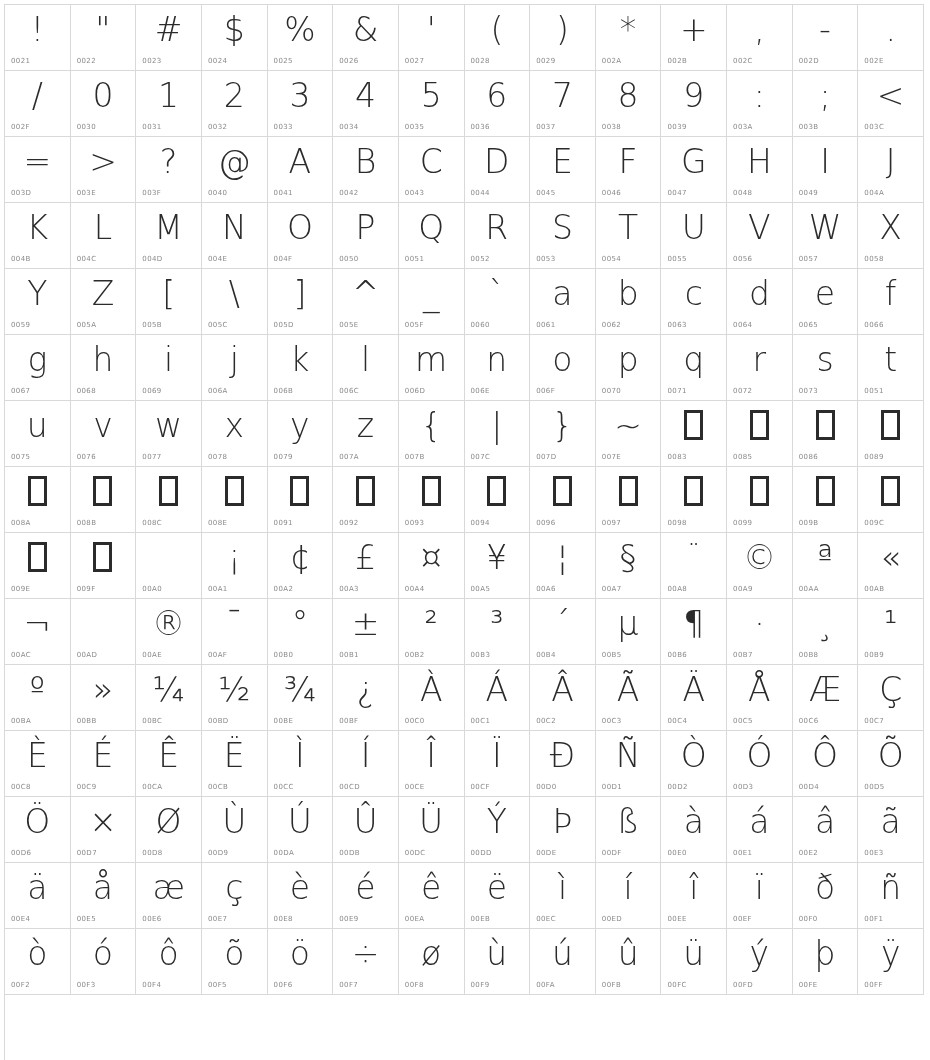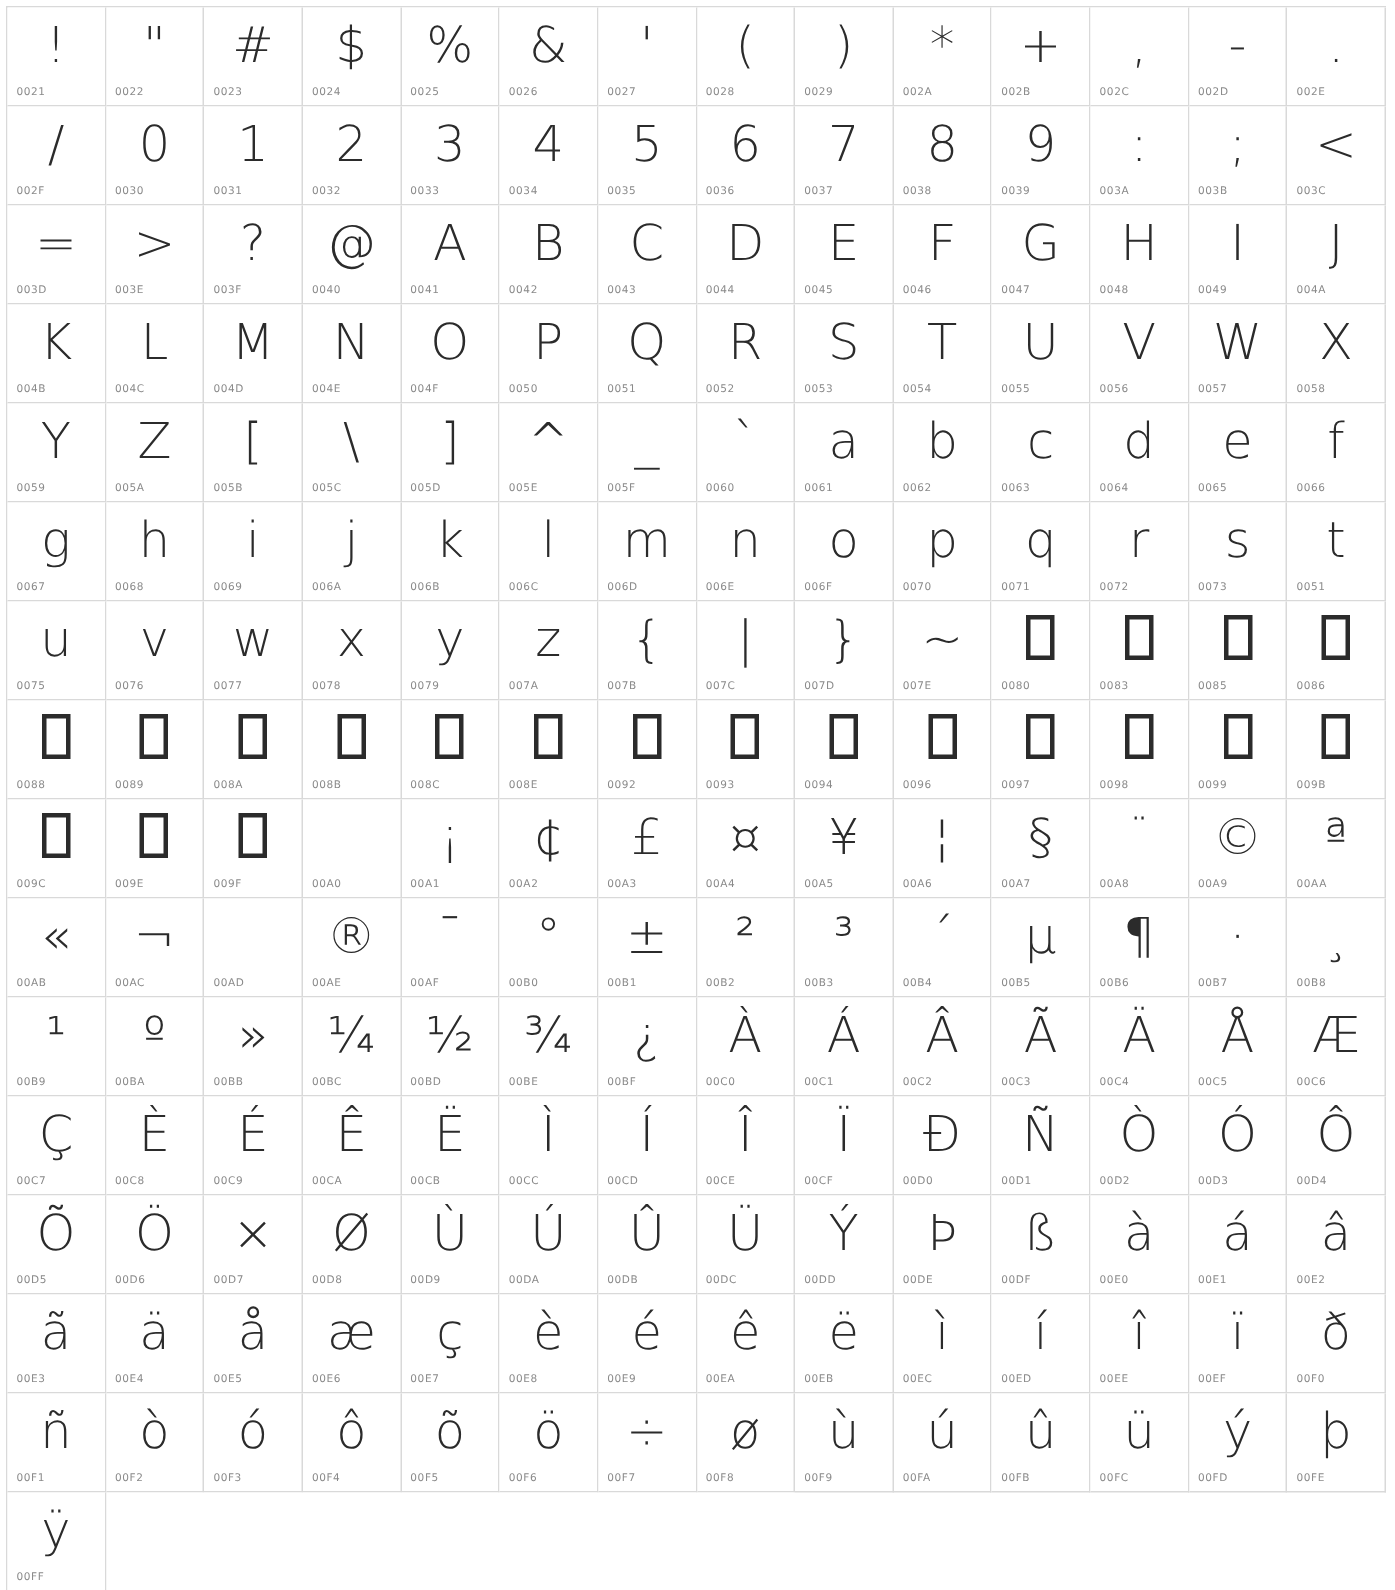--- a/index.html
+++ b/index.html
@@ -446,57 +446,53 @@
     <div class="cell">
       <div class="glyph">}</div>
       <div class="code">007D</div>
     </div>
     <div class="cell">
       <div class="glyph">~</div>
       <div class="code">007E</div>
     </div>
     <div class="cell">
       <div class="glyph notdef"></div>
-      <div class="code">0080</div>
-    </div>
-    <div class="cell">
-      <div class="glyph notdef"></div>
       <div class="code">0083</div>
     </div>
     <div class="cell">
       <div class="glyph notdef"></div>
       <div class="code">0085</div>
     </div>
     <div class="cell">
       <div class="glyph notdef"></div>
       <div class="code">0086</div>
     </div>
     <div class="cell">
       <div class="glyph notdef"></div>
-      <div class="code">0088</div>
-    </div>
-    <div class="cell">
-      <div class="glyph notdef"></div>
       <div class="code">0089</div>
     </div>
     <div class="cell">
       <div class="glyph notdef"></div>
       <div class="code">008A</div>
     </div>
     <div class="cell">
       <div class="glyph notdef"></div>
       <div class="code">008B</div>
     </div>
     <div class="cell">
       <div class="glyph notdef"></div>
       <div class="code">008C</div>
     </div>
     <div class="cell">
       <div class="glyph notdef"></div>
       <div class="code">008E</div>
+    </div>
+    <div class="cell">
+      <div class="glyph notdef"></div>
+      <div class="code">0091</div>
     </div>
     <div class="cell">
       <div class="glyph notdef"></div>
       <div class="code">0092</div>
     </div>
     <div class="cell">
       <div class="glyph notdef"></div>
       <div class="code">0093</div>
     </div>
     <div class="cell">

